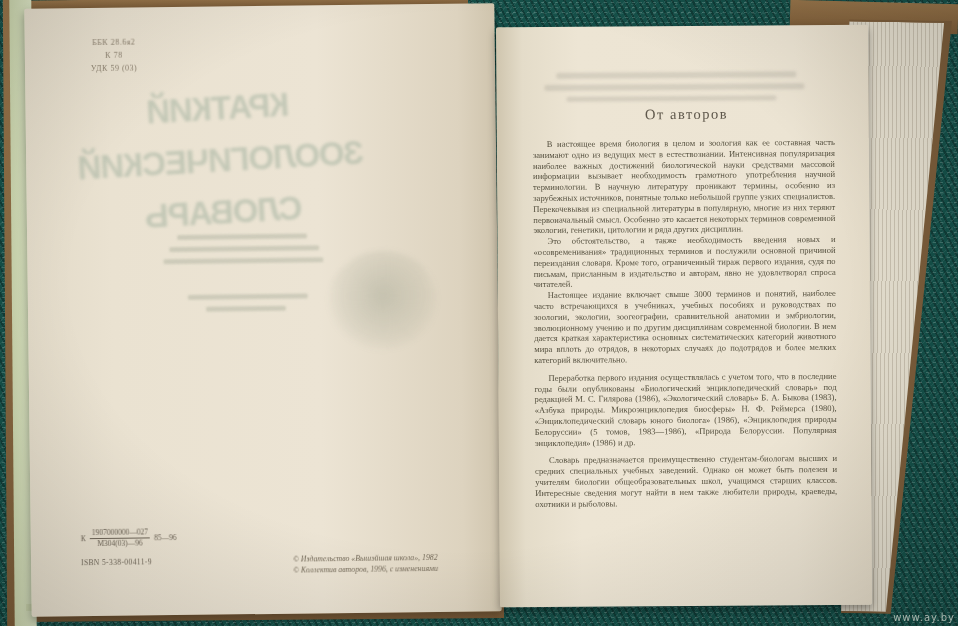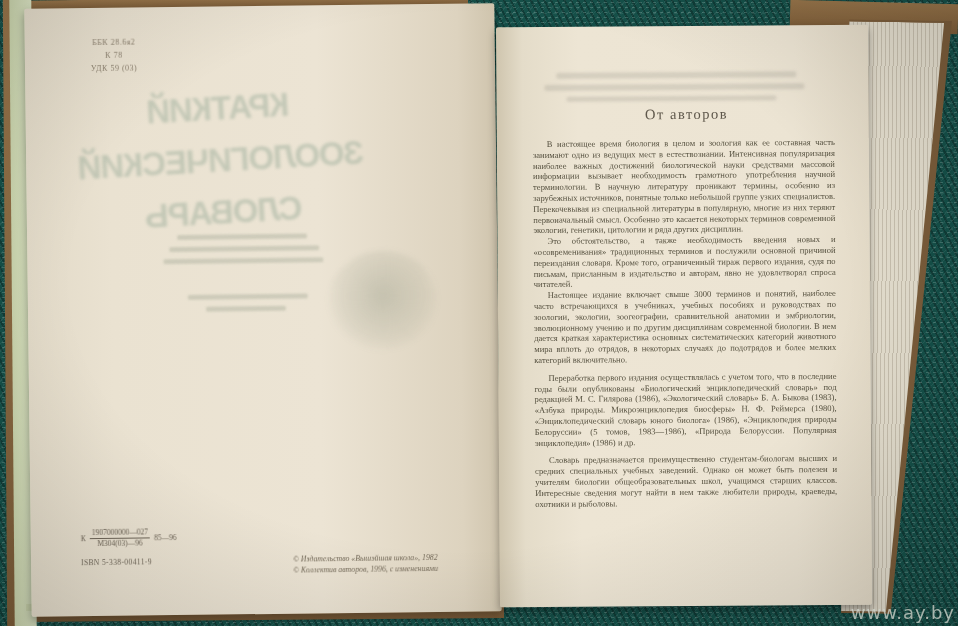--- a/index.html
+++ b/index.html
@@ -98,21 +98,21 @@
   }
   .preface-body{
     position:absolute;left:36px;top:112px;width:302px;z-index:5;
     font-size:8.6px;line-height:10.8px;color:#55503f;text-align:justify;
   }
   .preface-body p{margin:0;text-indent:14px;}
   .preface-body p.gap{margin-top:7px;}
   .rt-bar{position:absolute;z-index:4;background:rgba(150,148,135,0.28);filter:blur(1.6px);border-radius:2px;}
   .watermark{
     position:absolute;right:3px;bottom:3px;z-index:7;
-    font-family:"DejaVu Sans", sans-serif;font-size:18px;letter-spacing:1px;
+    font-family:"DejaVu Sans", sans-serif;font-size:10px;letter-spacing:1px;
     color:rgba(206,212,202,0.78);
   }
 </style>
 </head>
 <body>
 
 <div class="photo">
 
   <div class="strip cover" style="left:5px;top:0;width:12px;height:626px;transform:rotate(-0.4deg);z-index:1;"></div>
   <div class="strip flyleaf" style="left:12px;top:0;width:22px;height:626px;transform:rotate(-0.5deg);z-index:2;"></div>

